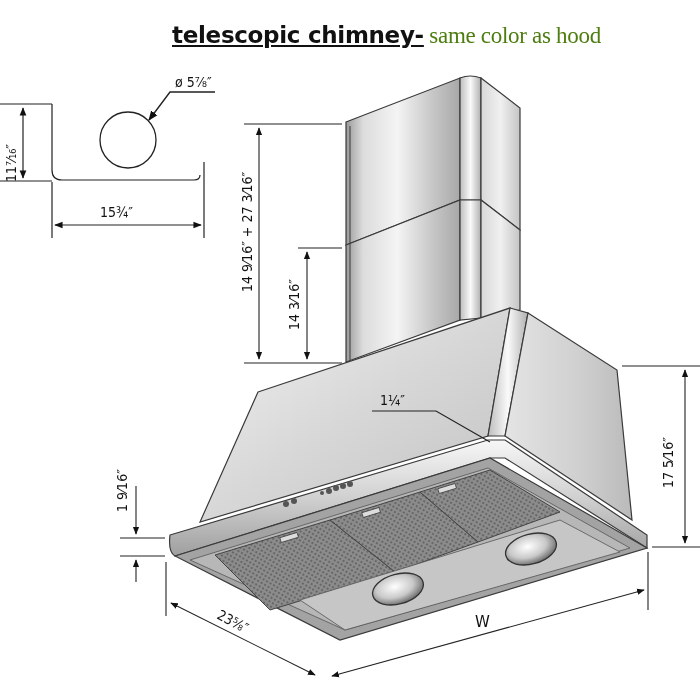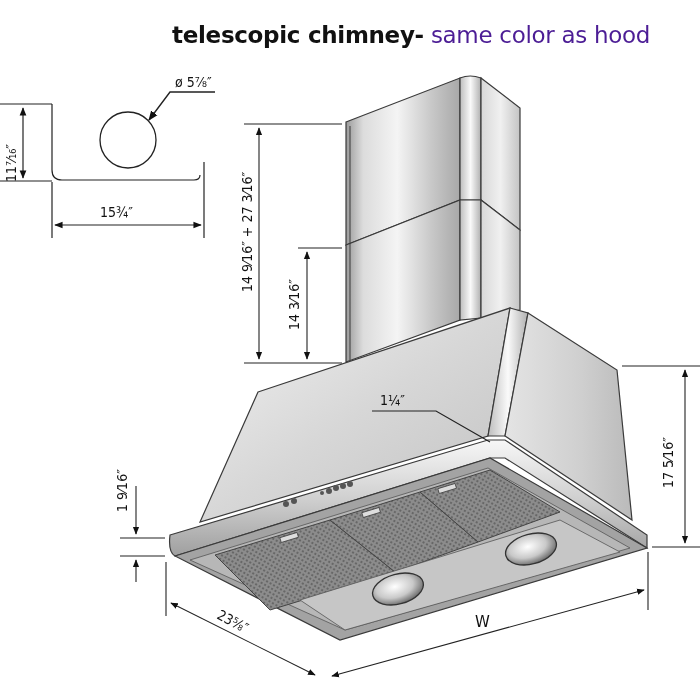--- a/index.html
+++ b/index.html
@@ -1,22 +1,22 @@
 <!DOCTYPE html>
 <html><head>
   <meta charset="utf-8">
   <style>
     html, body { margin: 0; padding: 0; background: #ffffff; }
     body { width: 700px; height: 700px; position: relative; overflow: hidden; font-family: "DejaVu Sans", sans-serif; }
     .title {
       position: absolute; left: 172px; top: 22px; white-space: nowrap;
       font-family: "DejaVu Sans", sans-serif; font-size: 23px; color: #111; letter-spacing: -0.3px;
     }
-    .title .bold { font-weight: bold; }
-    .title .light { font-weight: normal; color: #4c1d95; }
+    .title .bold { font-weight: bold; text-decoration: underline; }
+    .title .light { font-weight: normal; color: #4d7c0f; font-family: Liberation Serif, serif; }
     svg { position: absolute; left: 0; top: 0; }
     .dimtext { font-family: "DejaVu Sans Condensed", "DejaVu Sans", sans-serif; font-size: 14px; fill: #111; }
     .wtext { font-family: "DejaVu Sans", sans-serif; font-size: 15px; fill: #111; }
   </style>
 </head>
 <body>
 
 <div class="title">
   <span class="bold">telescopic chimney-</span><span class="light"> same color as hood</span>
 </div>

